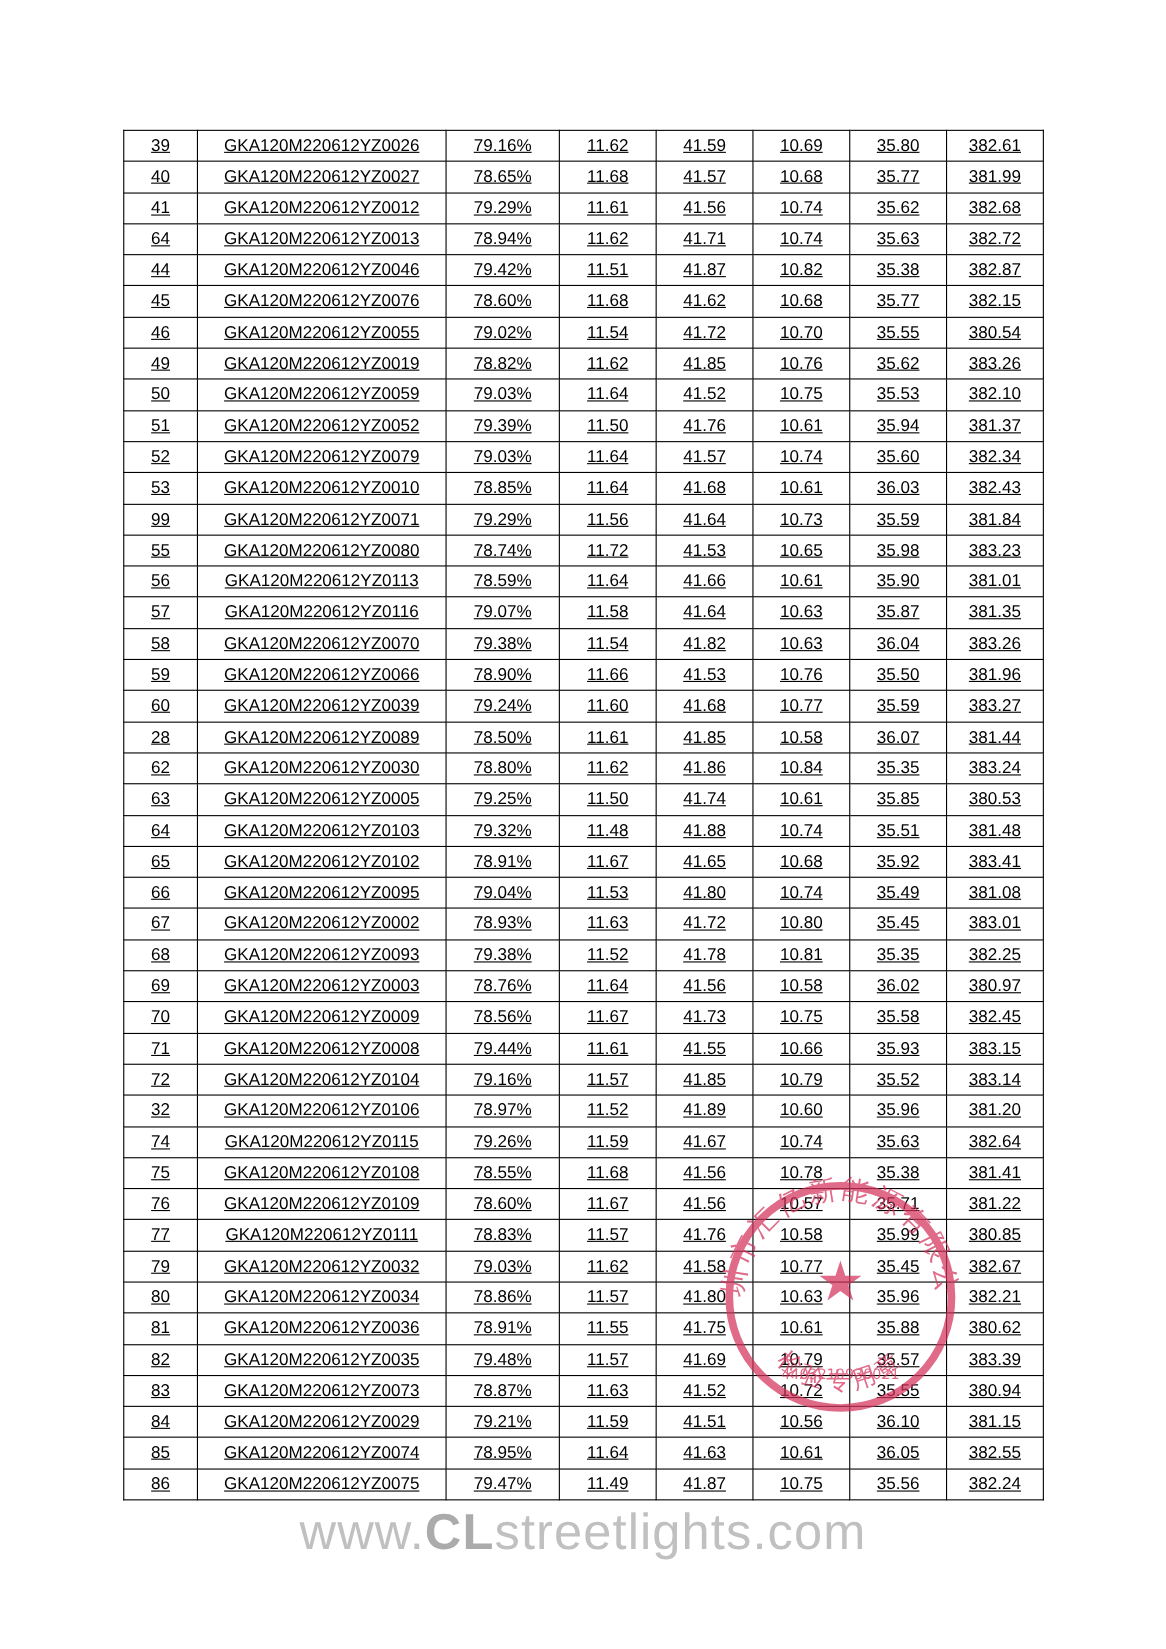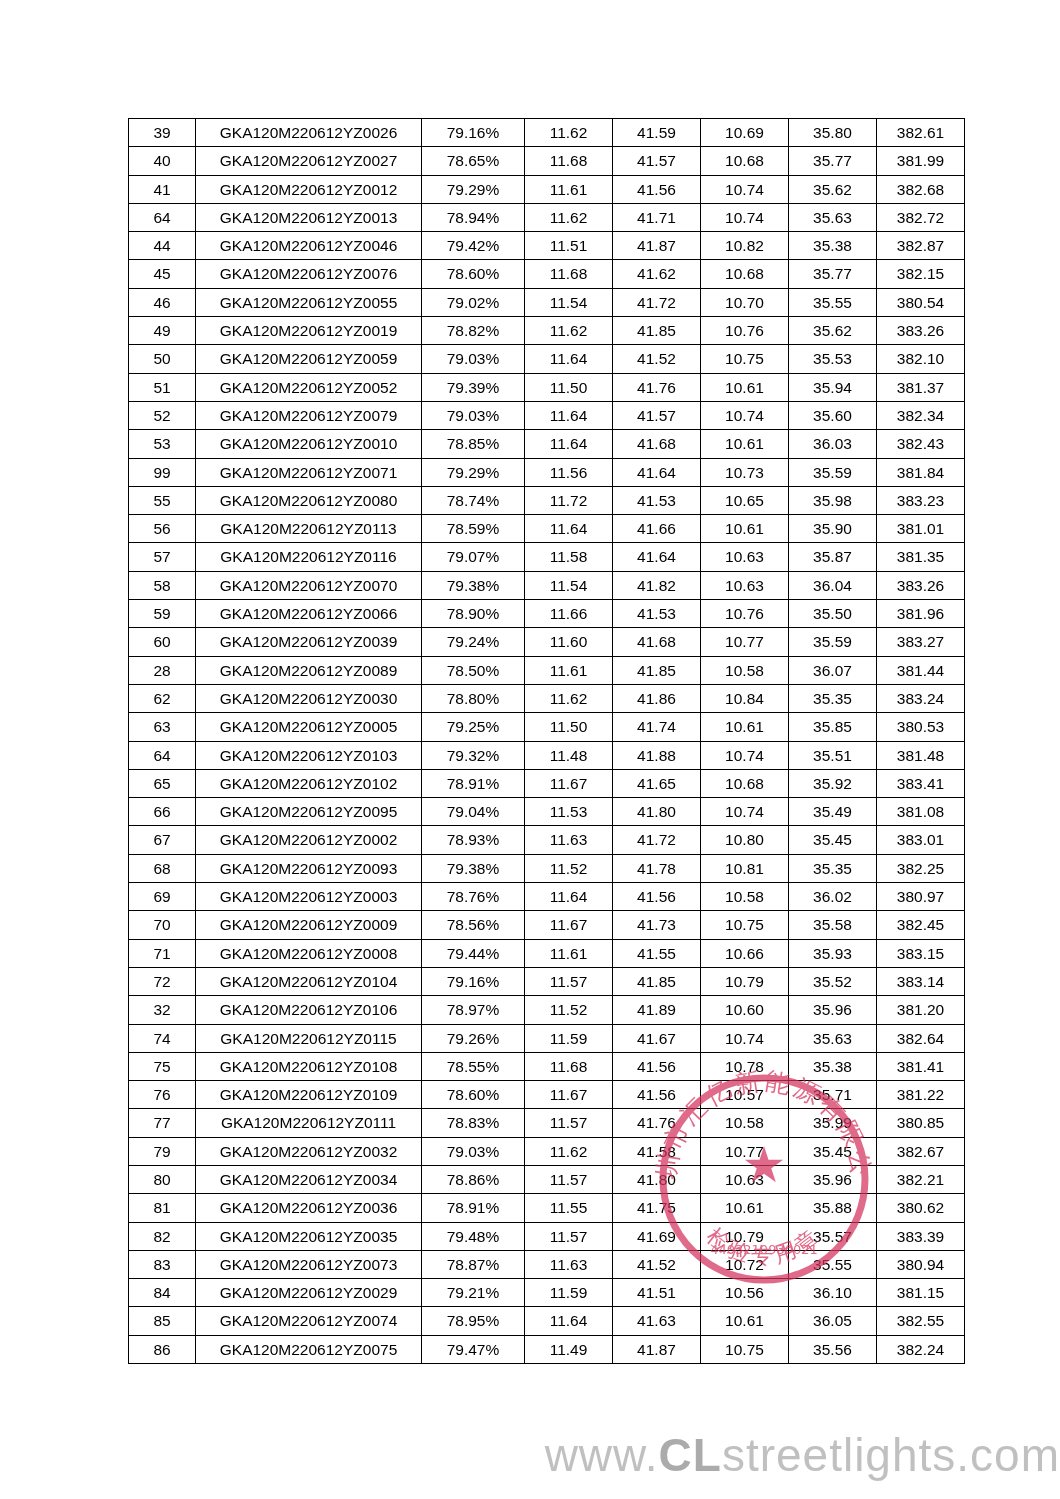--- a/index.html
+++ b/index.html
@@ -16,23 +16,24 @@
     overflow: hidden;
   }
   .page {
     position: absolute;
     left: 0; top: 0;
     width: 1060px;
     height: 1499px;
   }
   .table-wrap {
     position: absolute;
-    left: 128px;
+    left: 112px;
     top: 118px;
     width: 836px;
+    text-decoration: underline;
   }
   table.data {
     border-collapse: collapse;
     width: 836px;
     table-layout: fixed;
   }
   table.data td {
     border: 1px solid #000000;
     height: 27.3px;
     line-height: 27.3px;
@@ -61,23 +62,23 @@
     width: 222px;
     height: 222px;
     pointer-events: none;
   }
   .stamp svg { display: block; }
 
   
   .watermark {
     position: absolute;
     left: 0;
-    top: 1428px;
+    top: 1365px;
     width: 1060px;
-    text-align: right;
+    text-align: center;
     font-size: 46px;
     letter-spacing: 1px;
     color: rgba(140,140,140,0.55);
     font-family: "Liberation Sans", sans-serif;
     white-space: nowrap;
     pointer-events: none;
   }
   .watermark .bold {
     font-weight: bold;
     color: rgba(120,120,120,0.62);

